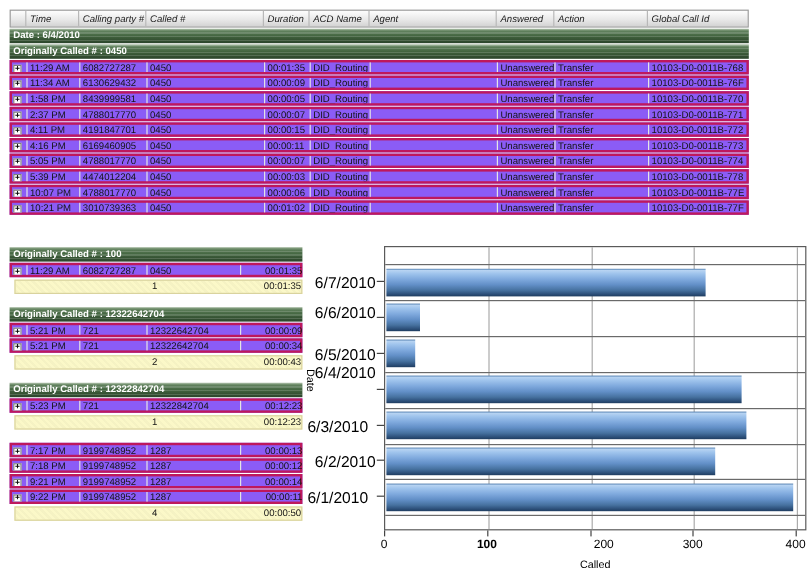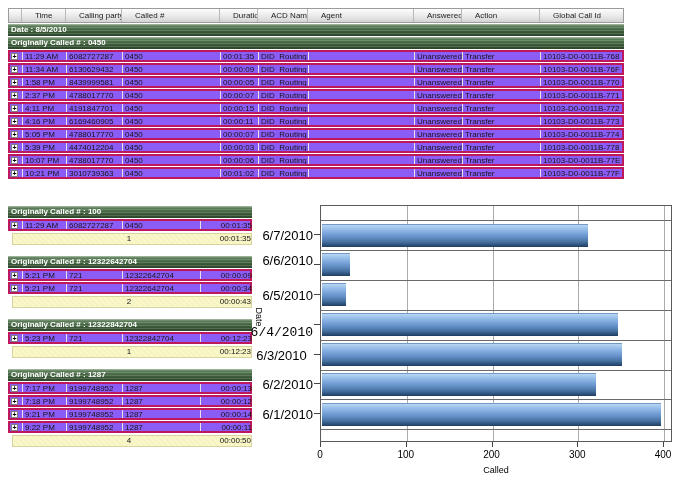--- a/index.html
+++ b/index.html
@@ -7,21 +7,21 @@
          font-family:"Liberation Sans", sans-serif; overflow:hidden; }
 
   
   .report { position:absolute; left:8px; top:8px; width:616px; }
   .lower  { position:absolute; left:8px; top:205px; width:244px; }
   .group  { margin-bottom:11px; }
 
   .hdr { display:grid; grid-template-columns:12px 44px 56px 98px 38px 50px 106px 48px 78px 86px;
          height:15px; box-sizing:border-box; border:1px solid #9b9b9b;
          background:linear-gradient(180deg,#fdfdfd 0%,#e9e9e9 55%,#d3d3d3 100%); }
-  .hc  { font-size:8px; color:#1b1b1b; line-height:13px; padding-left:13px;
+  .hc  { font-style:italic; font-size:8px; color:#1b1b1b; line-height:13px; padding-left:3px;
          white-space:nowrap; overflow:hidden; border-left:1px solid #b8b8b8; }
   .hc:first-child { border-left:none; }
 
   .band { height:12px; margin-top:1px; box-sizing:border-box; padding-left:3px;
           color:#ffffff; font-size:8px; font-weight:bold; line-height:12px; white-space:nowrap; overflow:hidden;
           background-image:
             repeating-linear-gradient(180deg, rgba(255,255,255,0.16) 0px, rgba(255,255,255,0.16) 1px, rgba(0,0,0,0) 1px, rgba(0,0,0,0) 3px),
             linear-gradient(180deg,#93ac8e 0%,#5a7b57 20%,#42643f 50%,#334f31 80%,#2c452c 100%); }
 
   .row { display:grid; grid-template-columns:12px 44px 56px 98px 38px 50px 106px 48px 78px 86px;
@@ -67,21 +67,21 @@
       <div class="hc">Time</div>
       <div class="hc">Calling party #</div>
       <div class="hc">Called #</div>
       <div class="hc">Duration</div>
       <div class="hc">ACD Name</div>
       <div class="hc">Agent</div>
       <div class="hc">Answered</div>
       <div class="hc">Action</div>
       <div class="hc">Global Call Id</div>
     </div>
-  <div class="band" id="date-band">Date : 8/5/2010</div>
+  <div class="band" id="date-band">Date : 6/4/2010</div>
   <div class="band">Originally Called # : 0450</div>
   <div id="g1-rows">
       <div class="row">
         <div class="c exp"><span class="plus">+</span></div>
         <div class="c c-time">11:29 AM</div>
         <div class="c c-calling-party">6082727287</div>
         <div class="c c-called">0450</div>
         <div class="c c-duration">00:01:35</div>
         <div class="c c-acd-name">DID_Routing</div>
         <div class="c c-agent"></div>
@@ -247,21 +247,20 @@
         <div class="c c-called">12322842704</div>
         <div class="c c-duration">00:12:23</div>
       </div>
       <div class="sum">
         <div></div>
         <div class="cnt">1</div>
         <div class="dur">00:12:23</div>
       </div>
     </div>
     <div class="group">
-      <div class="band">Originally Called # : 1287</div>
       <div class="row narrow">
         <div class="c exp"><span class="plus">+</span></div>
         <div class="c c-time">7:17 PM</div>
         <div class="c c-calling-party">9199748952</div>
         <div class="c c-called">1287</div>
         <div class="c c-duration">00:00:13</div>
       </div>
       <div class="row narrow">
         <div class="c exp"><span class="plus">+</span></div>
         <div class="c c-time">7:18 PM</div>
@@ -311,34 +310,34 @@
       <div class="bar" style="top: 77.3px; width: 24.01px;"></div>
       <div class="bar" style="top: 107.2px; width: 295.837px;"></div>
       <div class="bar" style="top: 137.1px; width: 300.125px;"></div>
       <div class="bar" style="top: 167px; width: 274.4px;"></div>
       <div class="bar" style="top: 196.9px; width: 338.712px;"></div>
     </div>
   <div class="count-label">Called</div>
 <div class="xtick" style="left: 70px;"></div>
     <div class="xlab" style="left: 50px;">0</div>
     <div class="xtick" style="left: 155.75px;"></div>
-    <div class="xlab" style="left: 135.75px;">100</div>
+    <div class="xlab" style="left: 135.75px; font-weight: bold;">100</div>
     <div class="xtick" style="left: 241.5px;"></div>
-    <div class="xlab" style="left: 221.5px;">200</div>
+    <div class="xlab" style="left: 221.5px; text-align: right;">200</div>
     <div class="xtick" style="left: 327.25px;"></div>
     <div class="xlab" style="left: 307.25px;">300</div>
     <div class="xtick" style="left: 413px;"></div>
     <div class="xlab" style="left: 393px;">400</div>
     <div class="ylab" style="top: 27.95px;">6/7/2010</div>
     <div class="ytick" style="top: 33.95px;"></div>
     <div class="ylab" style="top: 53px;">6/6/2010</div>
     <div class="ytick" style="top: 63.85px;"></div>
     <div class="ylab" style="top: 87.75px;">6/5/2010</div>
     <div class="ytick" style="top: 93.75px;"></div>
-    <div class="ylab" style="top: 125px; font-family: Liberation Mono, monospace;">6/4/2010</div>
+    <div class="ylab" style="top: 103px;">6/4/2010</div>
     <div class="ytick" style="top: 123.65px;"></div>
     <div class="ylab" style="top: 147.55px; text-align: center;">6/3/2010</div>
     <div class="ytick" style="top: 153.55px;"></div>
     <div class="ylab" style="top: 177.45px;">6/2/2010</div>
     <div class="ytick" style="top: 183.45px;"></div>
-    <div class="ylab" style="top: 207.35px;">6/1/2010</div>
+    <div class="ylab" style="top: 207.35px; text-align: center;">6/1/2010</div>
     <div class="ytick" style="top: 213.35px;"></div>
   </div>
 
 </body></html>

